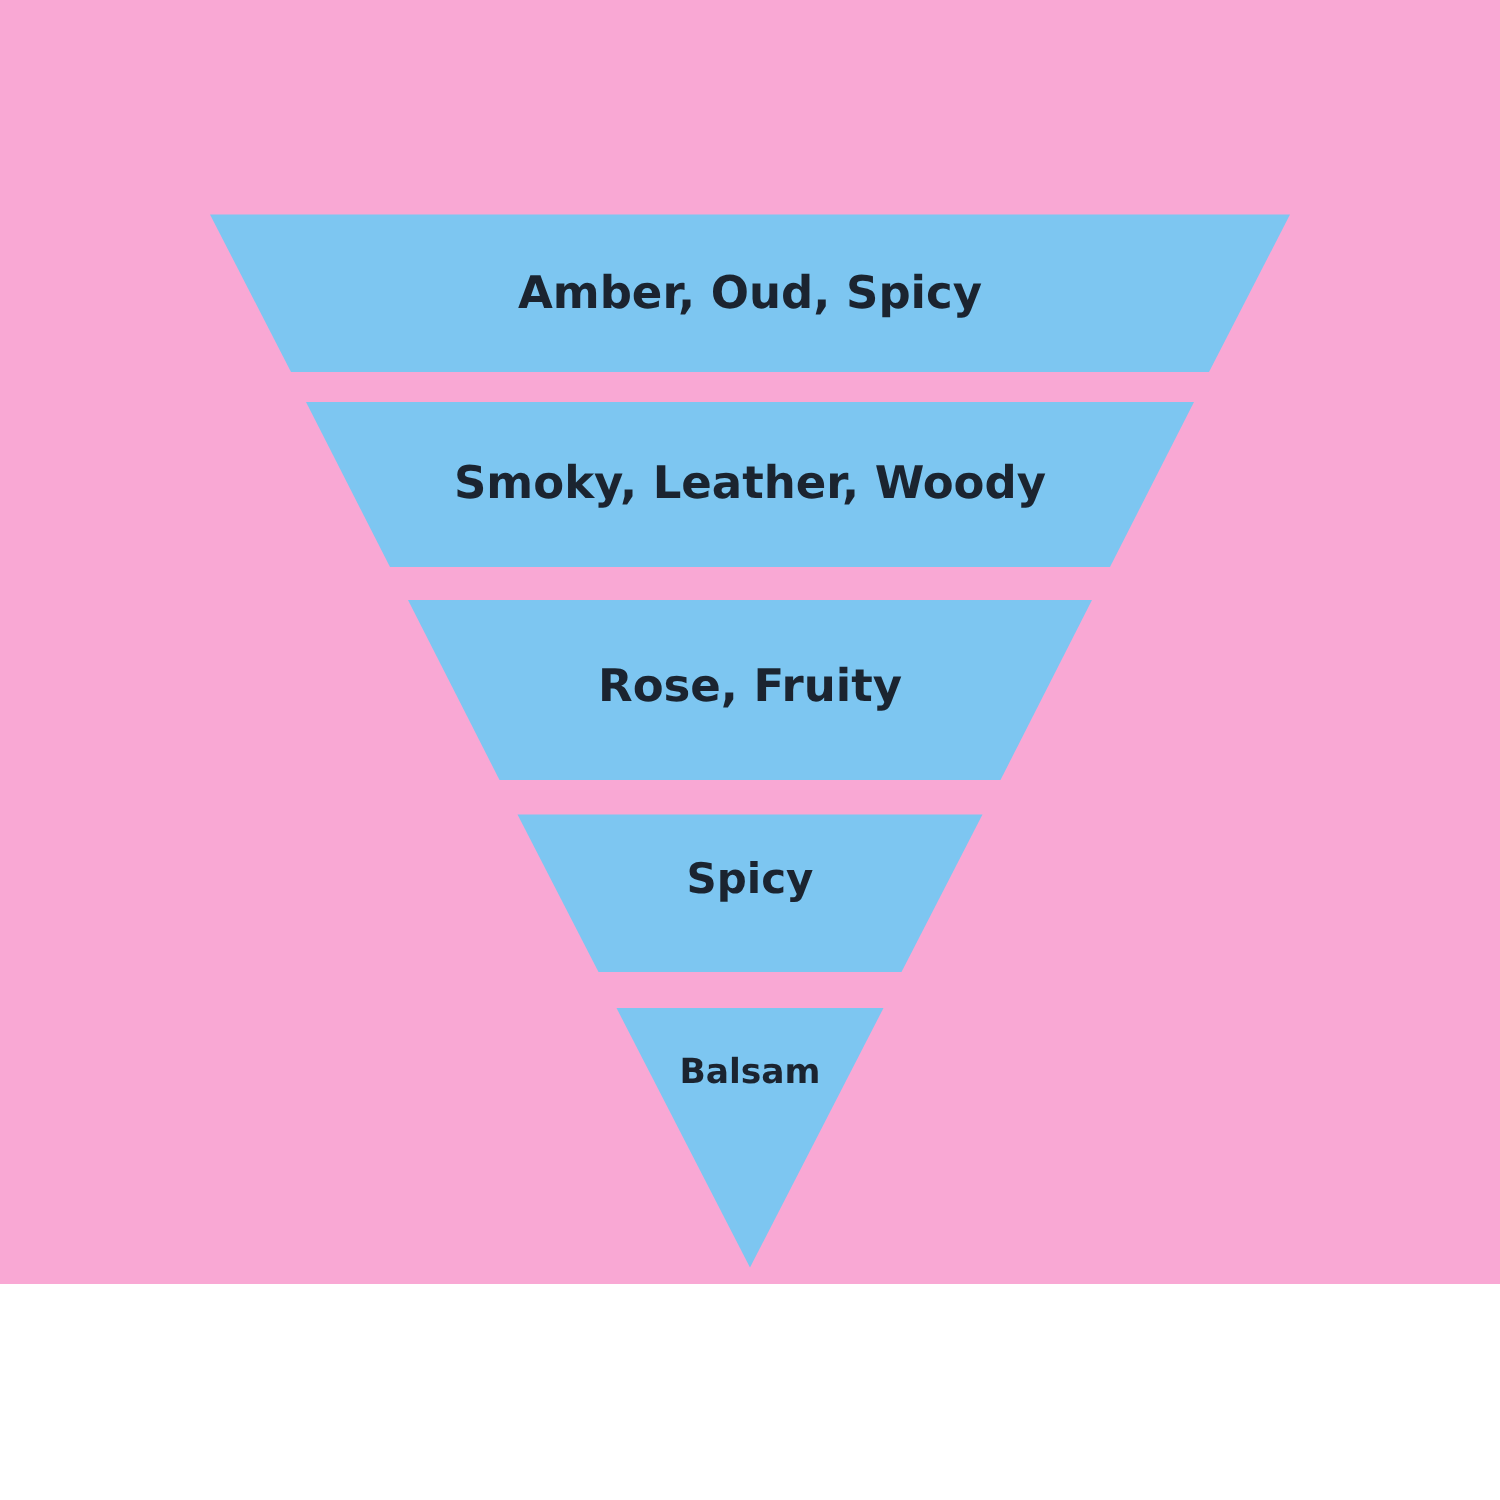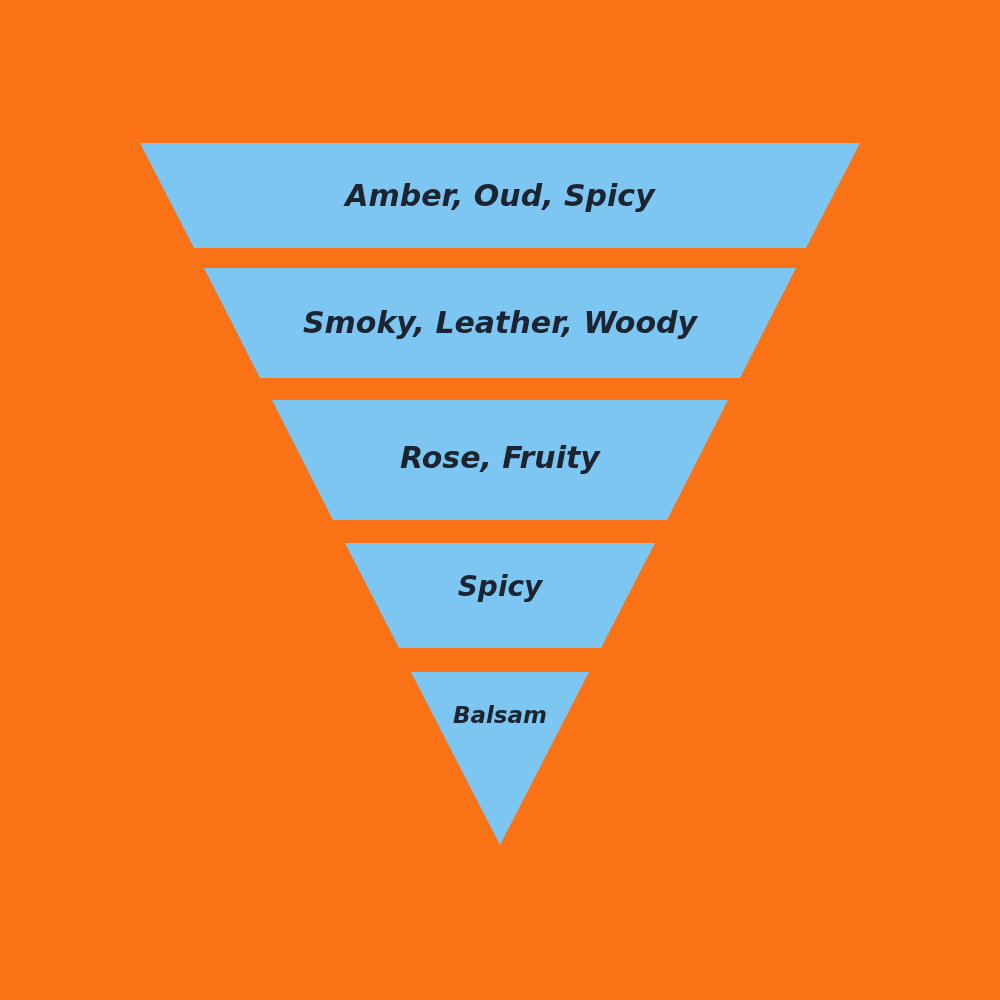--- a/index.html
+++ b/index.html
@@ -4,24 +4,23 @@
 <style>
   html, body {
     margin: 0;
     padding: 0;
     background: #ffffff;
     font-family: "DejaVu Sans", "Liberation Sans", sans-serif;
   }
   .canvas {
     position: relative;
     width: 1000px;
-    height: 1000px;
-    background: #f97316;
+    height: 856px;
+    background: #f9a8d4;
     overflow: hidden;
-    font-style: italic;
   }
   svg {
     display: block;
     width: 1000px;
     height: 1000px;
   }
   .seg-label {
     font-family: "DejaVu Sans", "Liberation Sans", sans-serif;
     font-weight: 700;
     text-anchor: middle;

